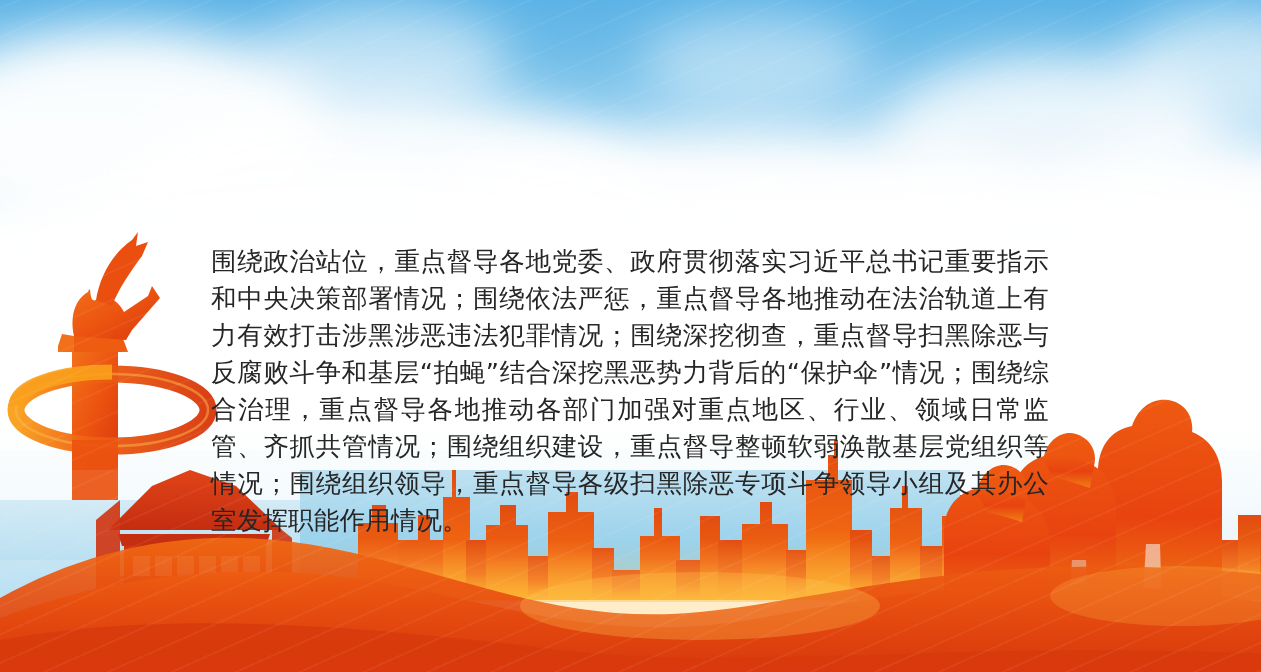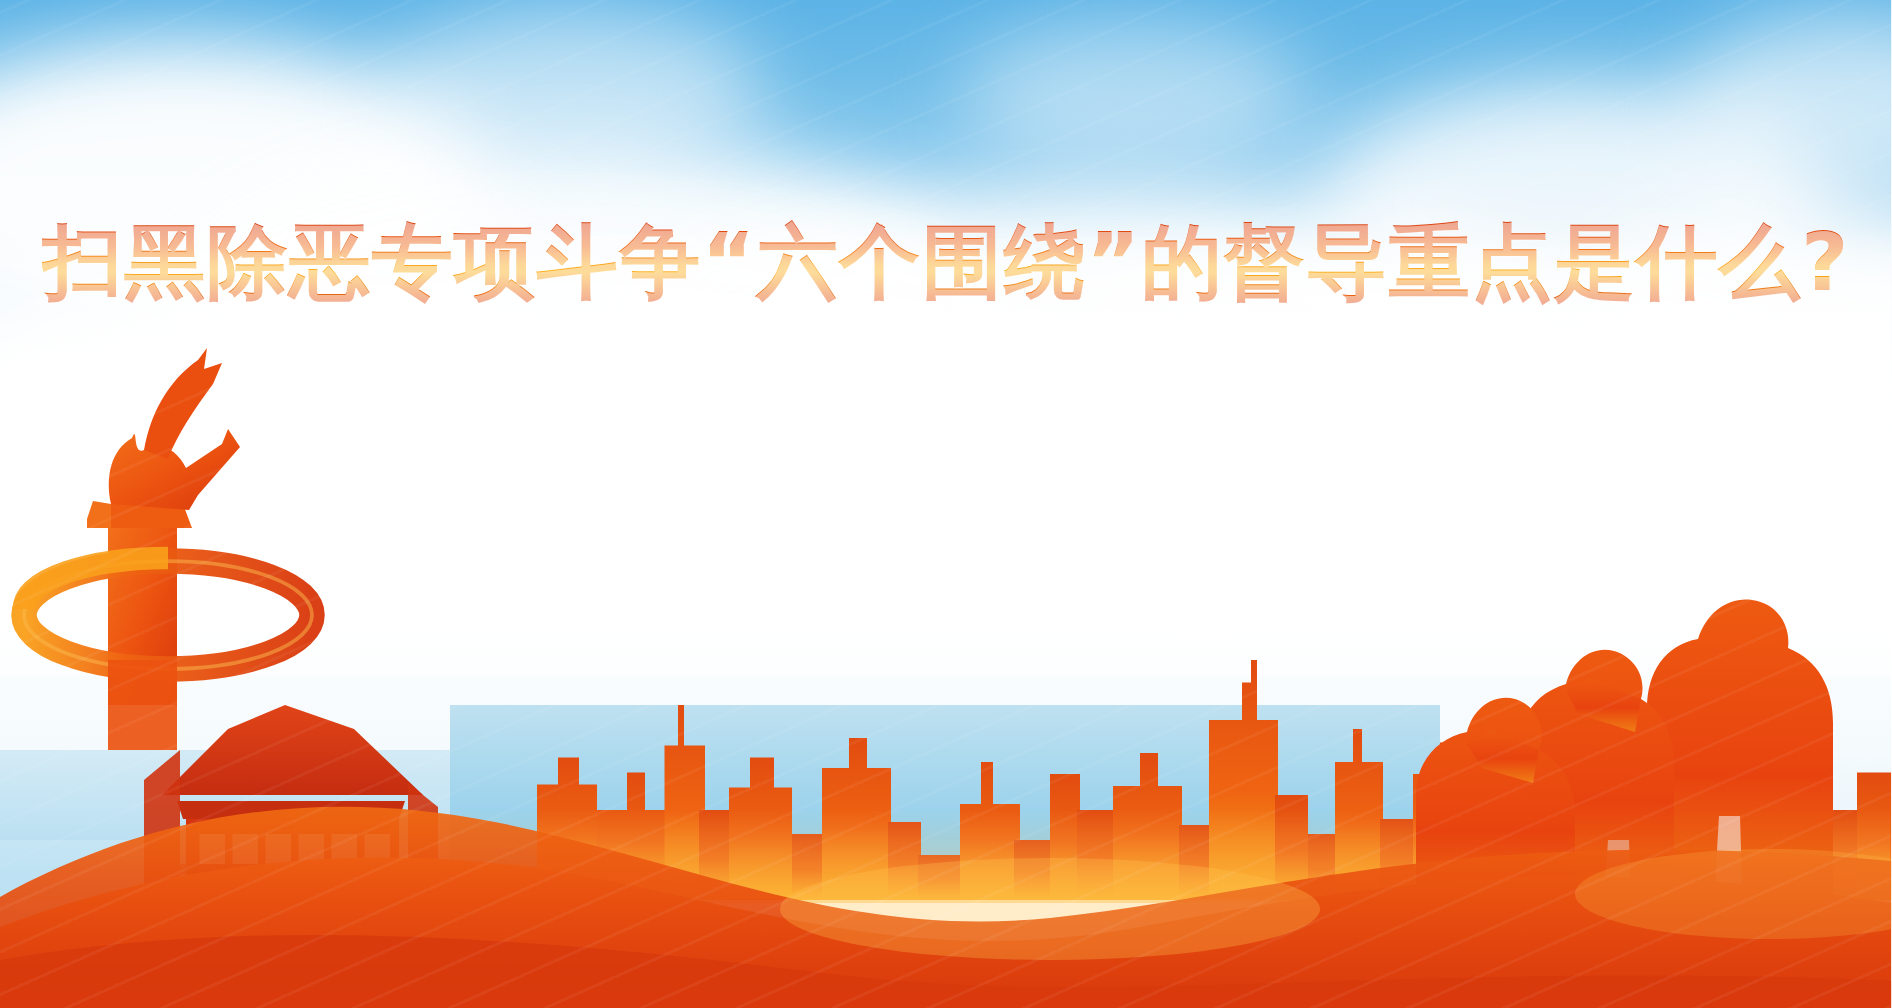--- a/index.html
+++ b/index.html
@@ -245,18 +245,16 @@
       <path d="M0,640 C180,608 380,628 560,650 C740,672 960,640 1261,654
                L1261,672 L0,672 Z" fill="#d8390d" opacity=".85"></path>
 
       <ellipse cx="700" cy="606" rx="180" ry="34" fill="#ffc24f" opacity=".30"></ellipse>
       <ellipse cx="1180" cy="596" rx="130" ry="30" fill="#ffc24f" opacity=".22"></ellipse>
     </g>
   </svg>
 
   <div class="wm"></div>
 
-  <div class="title-wrap">
-    <h1 class="title">扫黑除恶专项斗争“六个围绕”的督导重点是什么?</h1>
-  </div>
-
+
+  <div class="body-text">围绕政治站位，重点督导各地党委、政府贯彻落实习近平总书记重要指示和中央决策部署情况；围绕依法严惩，重点督导各地推动在法治轨道上有力有效打击涉黑涉恶违法犯罪情况；围绕深挖彻查，重点督导扫黑除恶与反腐败斗争和基层“拍蝇”结合深挖黑恶势力背后的“保护伞”情况；围绕综合治理，重点督导各地推动各部门加强对重点地区、行业、领域日常监管、齐抓共管情况；围绕组织建设，重点督导整顿软弱涣散基层党组织等情况；围绕组织领导，重点督导各级扫黑除恶专项斗争领导小组及其办公室发挥职能作用情况。</div>
 
 </div>
 
 </body></html>

